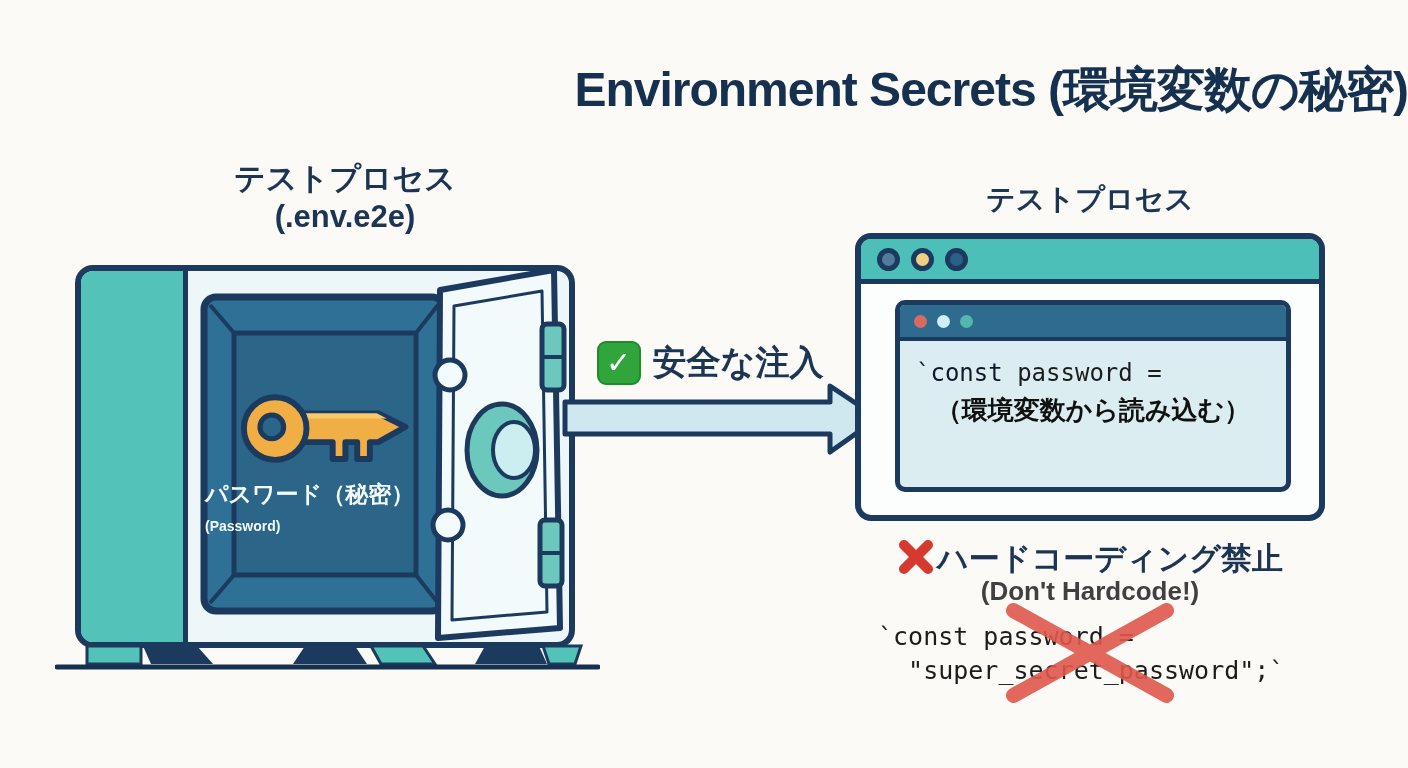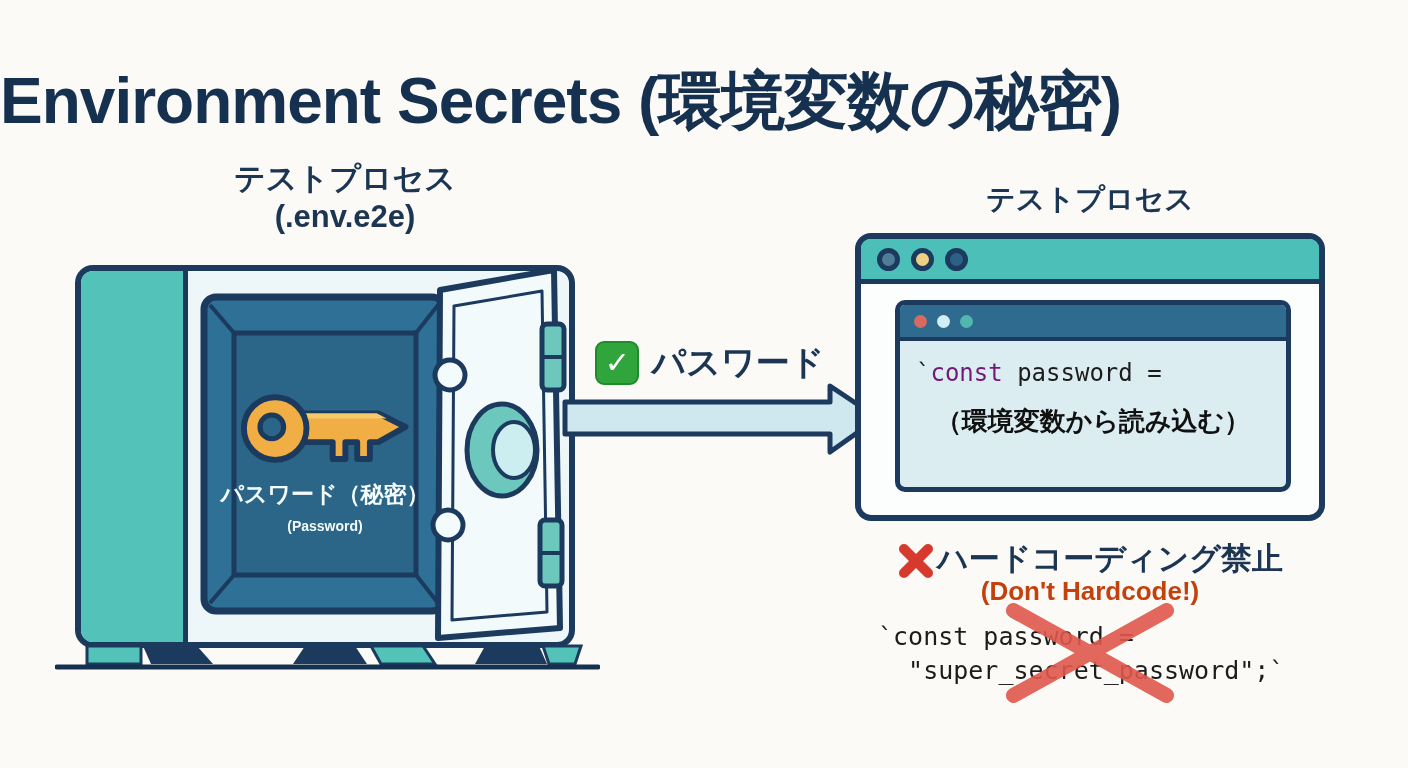--- a/index.html
+++ b/index.html
@@ -6,43 +6,43 @@
   body{
     width:1408px;height:768px;position:relative;overflow:hidden;
     background:#fbfaf6;
     font-family:"Liberation Sans","DejaVu Sans",sans-serif;
     color:#16304f;
   }
   .abs{position:absolute;}
 
   
   .main-title{
-    left:0;top:58px;width:1408px;text-align:left;
-    font-size:64px;font-weight:bold;color:#16304f;letter-spacing:-1px;
+    left:0;top:58px;width:1408px;text-align:right;
+    font-size:48px;font-weight:bold;color:#16304f;letter-spacing:-1px;
   }
   .left-label{left:140px;top:160px;width:410px;text-align:center;
     font-size:31px;font-weight:bold;color:#1b3553;line-height:38px;}
   .right-label{left:900px;top:180px;width:380px;text-align:center;
     font-size:29px;font-weight:bold;color:#1b3553;}
 
   
   .safe-body{
     left:75px;top:265px;width:500px;height:383px;
     background:#edf6f8;border:6px solid #1c3a5e;border-radius:18px;
     box-sizing:border-box;
   }
   .safe-side{
     position:absolute;left:0;top:0;bottom:0;width:102px;
     background:#53c2b9;border-right:5px solid #1c3a5e;
     border-radius:12px 0 0 12px;
   }
   .opening-svg{left:200px;top:293px;width:248px;height:322px;}
   .key-wrap{left:238px;top:383px;width:186px;height:92px;}
   .secret-text{
-    left:205px;top:478px;width:240px;text-align:center;color:#f4fbfc;
+    left:205px;top:478px;width:240px;color:#f4fbfc;
     font-weight:bold;font-size:23px;line-height:32px;
   }
   .secret-text .en{font-size:14px;}
   .door-svg{left:428px;top:262px;width:144px;height:388px;}
   .feet-svg{left:55px;top:644px;width:545px;height:28px;}
 
   
   .arrow-svg{left:560px;top:380px;width:330px;height:80px;}
   .arrow-label{
     left:575px;top:340px;width:270px;display:flex;align-items:center;gap:12px;
@@ -79,34 +79,34 @@
     border-radius:5px 5px 0 0;display:flex;align-items:center;padding-left:14px;gap:10px;
   }
   .dot.small{width:13px;height:13px;}
   .i1{background:#d96a5f;} .i2{background:#cfeef5;} .i3{background:#52b8ad;}
 
   .code-area{padding:16px 0 0 16px;}
   .code-line{
     font-family:"DejaVu Sans Mono","Liberation Mono",monospace;
     font-size:24px;color:#1c1c1c;white-space:pre;line-height:33px;
   }
-  .kw{color:#701a75;}
+  .kw{color:#0f172a;}
   .code-note{
     text-align:center;font-size:26px;font-weight:bold;color:#111111;
-    margin-top:14px;
+    margin-top:3px;
   }
 
   
   .warn-head{
-    left:850px;top:538px;width:480px;display:flex;align-items:flex-end;
+    left:850px;top:538px;width:480px;display:flex;align-items:flex-start;
     justify-content:center;gap:2px;
   }
   .warn-head .txt{font-size:31px;font-weight:bold;color:#1b3553;}
   .warn-sub{left:850px;top:576px;width:480px;text-align:center;
-    font-size:26px;font-weight:bold;color:#c2410c;}
+    font-size:26px;font-weight:bold;color:#404040;}
   .warn-code{left:878px;top:620px;}
   .warn-code .code-line{font-size:25px;line-height:34px;}
 
   
   .xmark{position:relative;display:inline-block;}
   .xmark .bar{
     position:absolute;left:50%;top:50%;background:#d63a2f;border-radius:6px;
   }
   .xmark.small{width:38px;height:38px;}
   .xmark.small .bar{width:44px;height:10px;}
@@ -183,21 +183,21 @@
   <path d="M 488 2 L 526 2 L 520 20 L 494 20 Z" fill="#53c2b9" stroke="#1c3a5e" stroke-width="3"></path>
   <line x1="2" y1="23" x2="543" y2="23" stroke="#16304f" stroke-width="5" stroke-linecap="round"></line>
 </svg>
 
 <svg class="abs arrow-svg" viewBox="0 0 330 80">
   <path d="M 5 22 L 270 22 L 270 6 L 318 38 L 270 72 L 270 54 L 5 54 Z" fill="#cfe7ee" stroke="#1c3a5e" stroke-width="5" stroke-linejoin="round"></path>
 </svg>
 
 <div class="abs arrow-label">
   <span class="check-box">✓</span>
-  <span class="txt">パスワード</span>
+  <span class="txt">安全な注入</span>
 </div>
 
 <div class="abs outer-window">
   <div class="outer-titlebar">
     <span class="dot big d1"></span>
     <span class="dot big d2"></span>
     <span class="dot big d3"></span>
   </div>
 </div>
 

